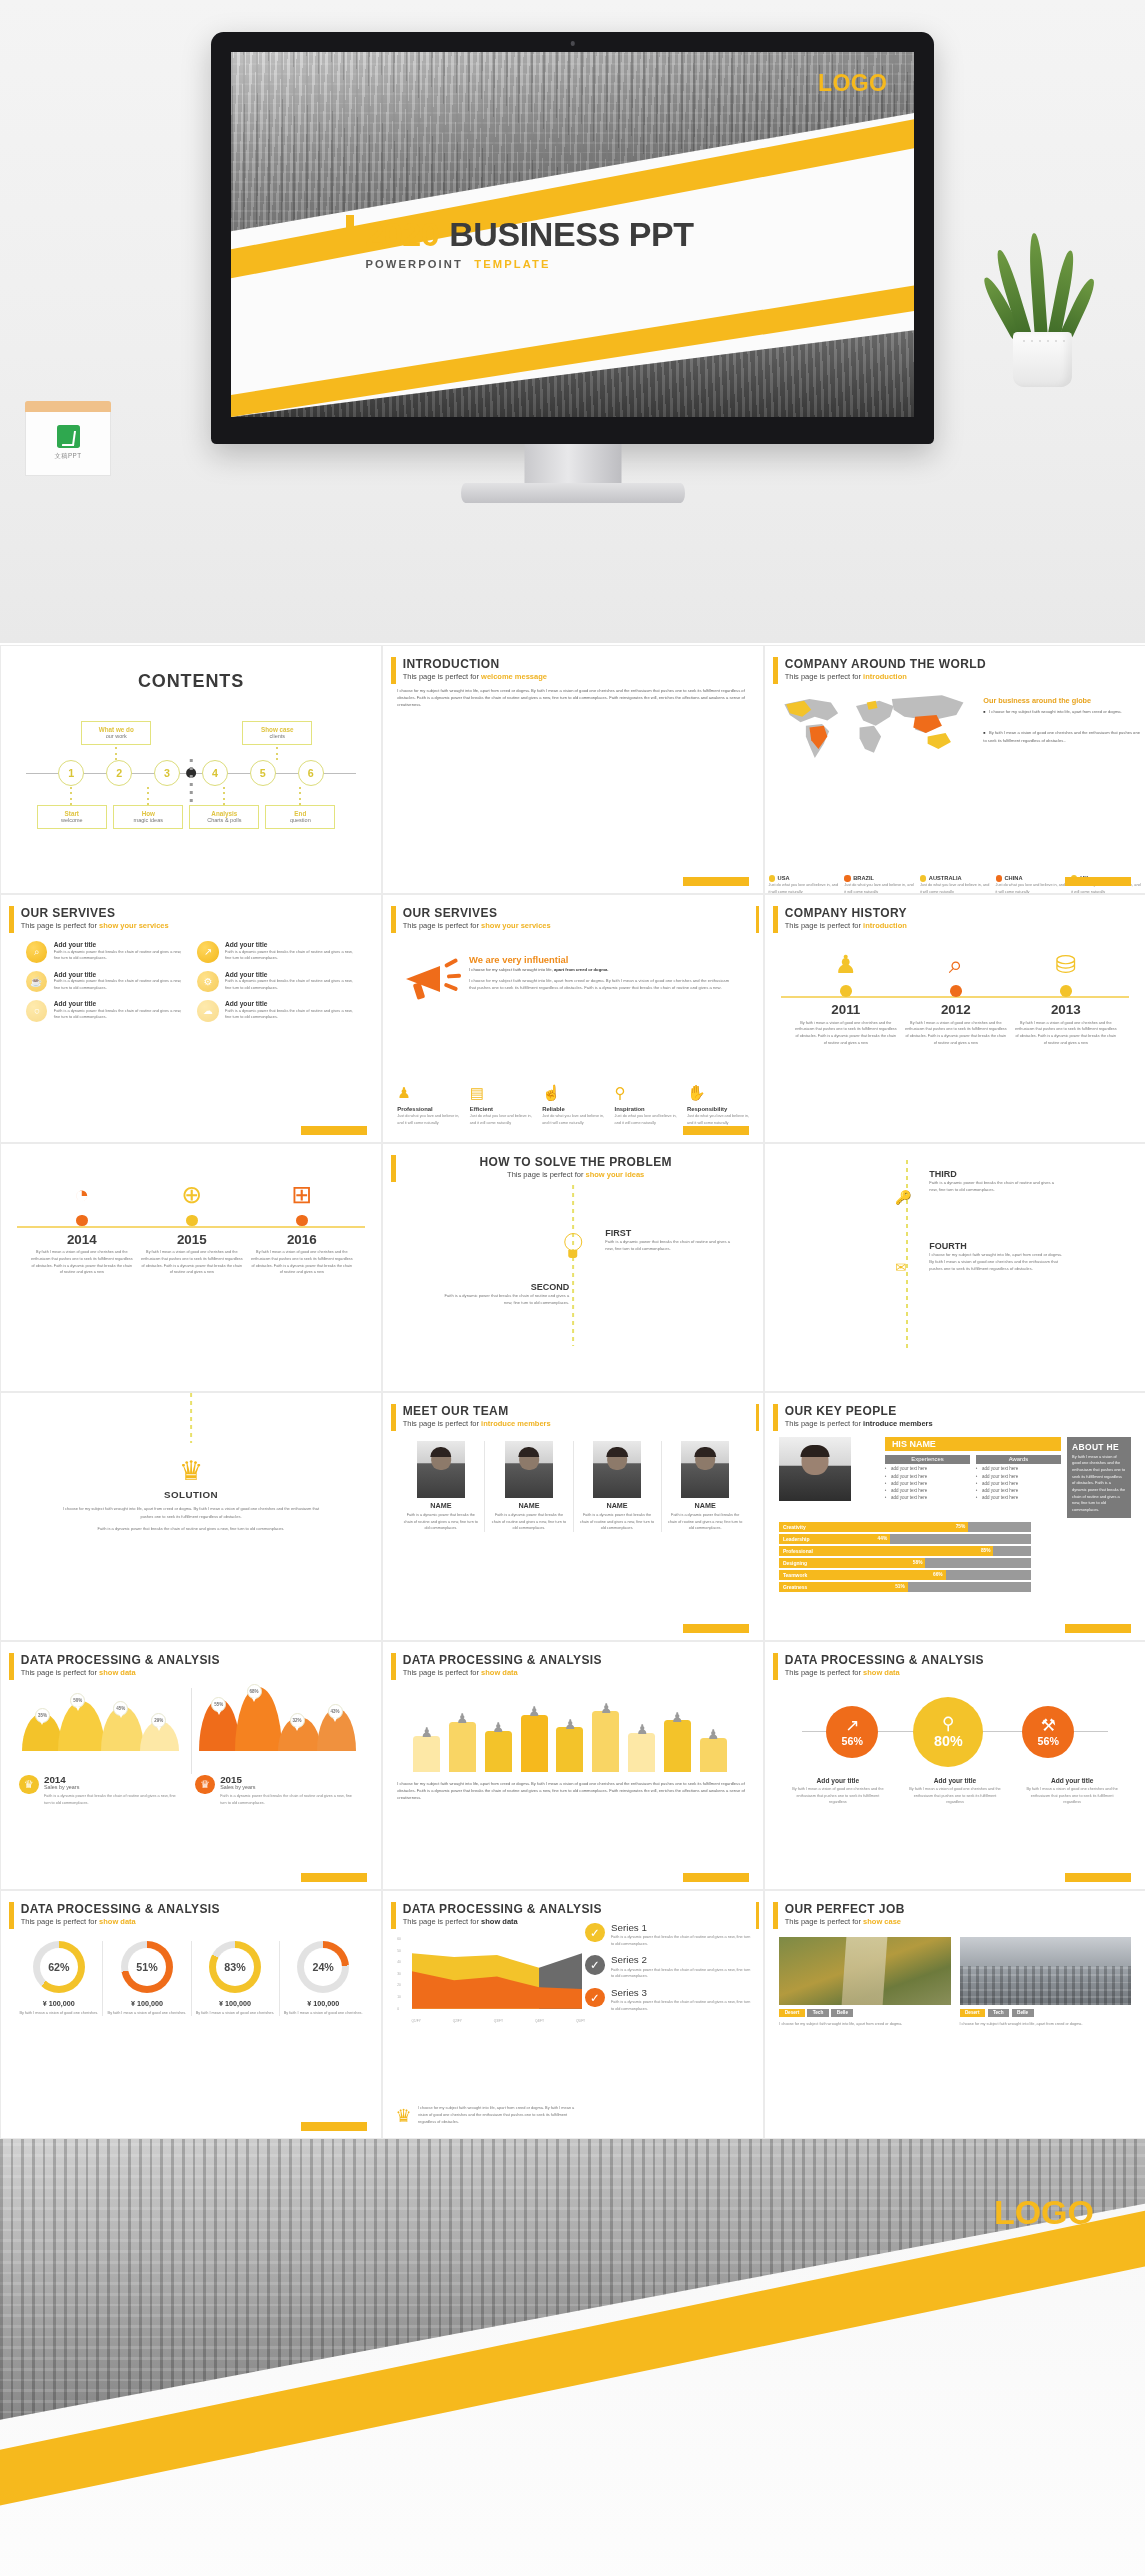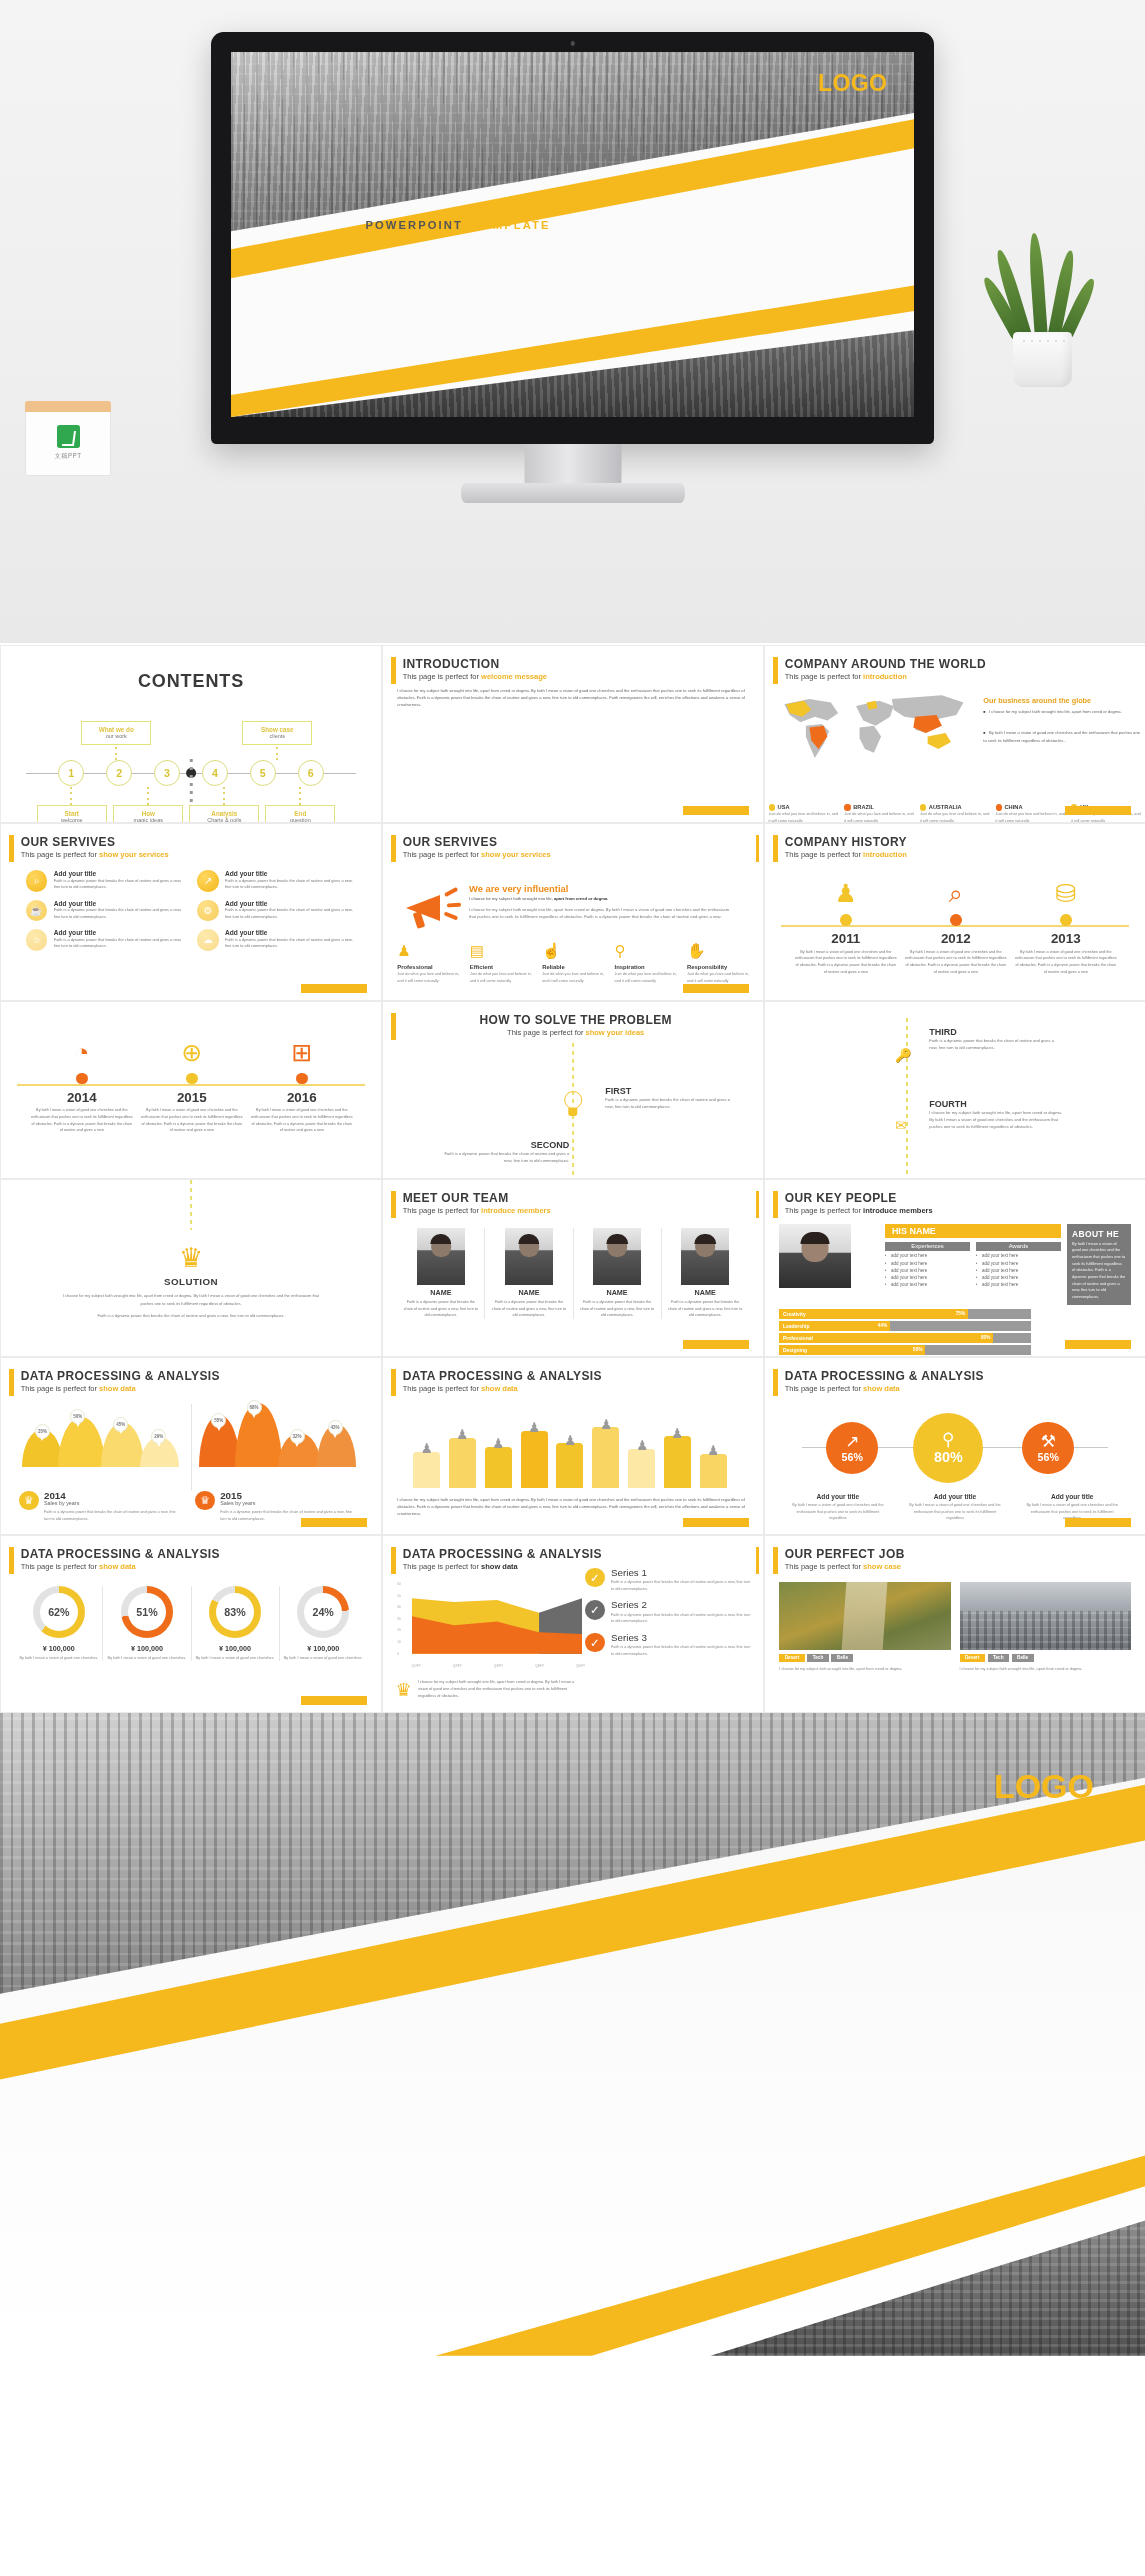--- a/index.html
+++ b/index.html
@@ -120,21 +120,21 @@
     position: relative;
     width: 1146px;
     padding: 1.8px 0 0 0;
     display: grid;
     grid-template-columns: repeat(3, 1fr);
     gap: 0px;
     background: #ffffff;
   }
   .slide {
     position: relative;
-    width: 382px; height: 178px;
+    width: 382px; height: 249px;
     background: #ffffff;
     border: 0.9px solid #ebebeb;
     overflow: hidden;
     padding: 12.5px 14.3px 9px 14.3px;
   }
   .slide .ybar-l { position:absolute; left: 8px; top: 11.6px; width: 5.4px; height: 27px; background: #f6b91d; }
   .slide .ybar-r { position:absolute; right: 3.6px; top: 11.6px; width: 3.6px; height: 27px; background: #f6b91d; }
   .slide .btm-pill { position:absolute; right: 14.3px; bottom: 7.2px; width: 66px; height: 9px;
                       background: #f6b91d; }
   .s-title { font-size: 12px; font-weight: bold; color: #3a3a3a; letter-spacing: 0.4px;
@@ -416,20 +416,25 @@
 <div class="hero">
   <div class="monitor">
     <div class="cam"></div>
     <div class="screen">
       <div class="cityTop"></div>
       <div class="goldTop"></div>
       <div class="cityBottom"></div>
       <div class="goldBottom"></div>
       <div class="logo">LOGO</div>
       <div class="titleWrap">
+        <div class="titleRow">
+          <div class="titleBar"></div>
+          <span class="t-year">2020</span>
+          <span class="t-main">BUSINESS PPT</span>
+        </div>
         <div class="subRow">
           <span class="s-dark">POWERPOINT</span>
           <span class="s-gold">TEMPLATE</span>
         </div>
       </div>
     </div>
   </div>
   <div class="stand-neck"></div>
   <div class="stand-base"></div>
 

